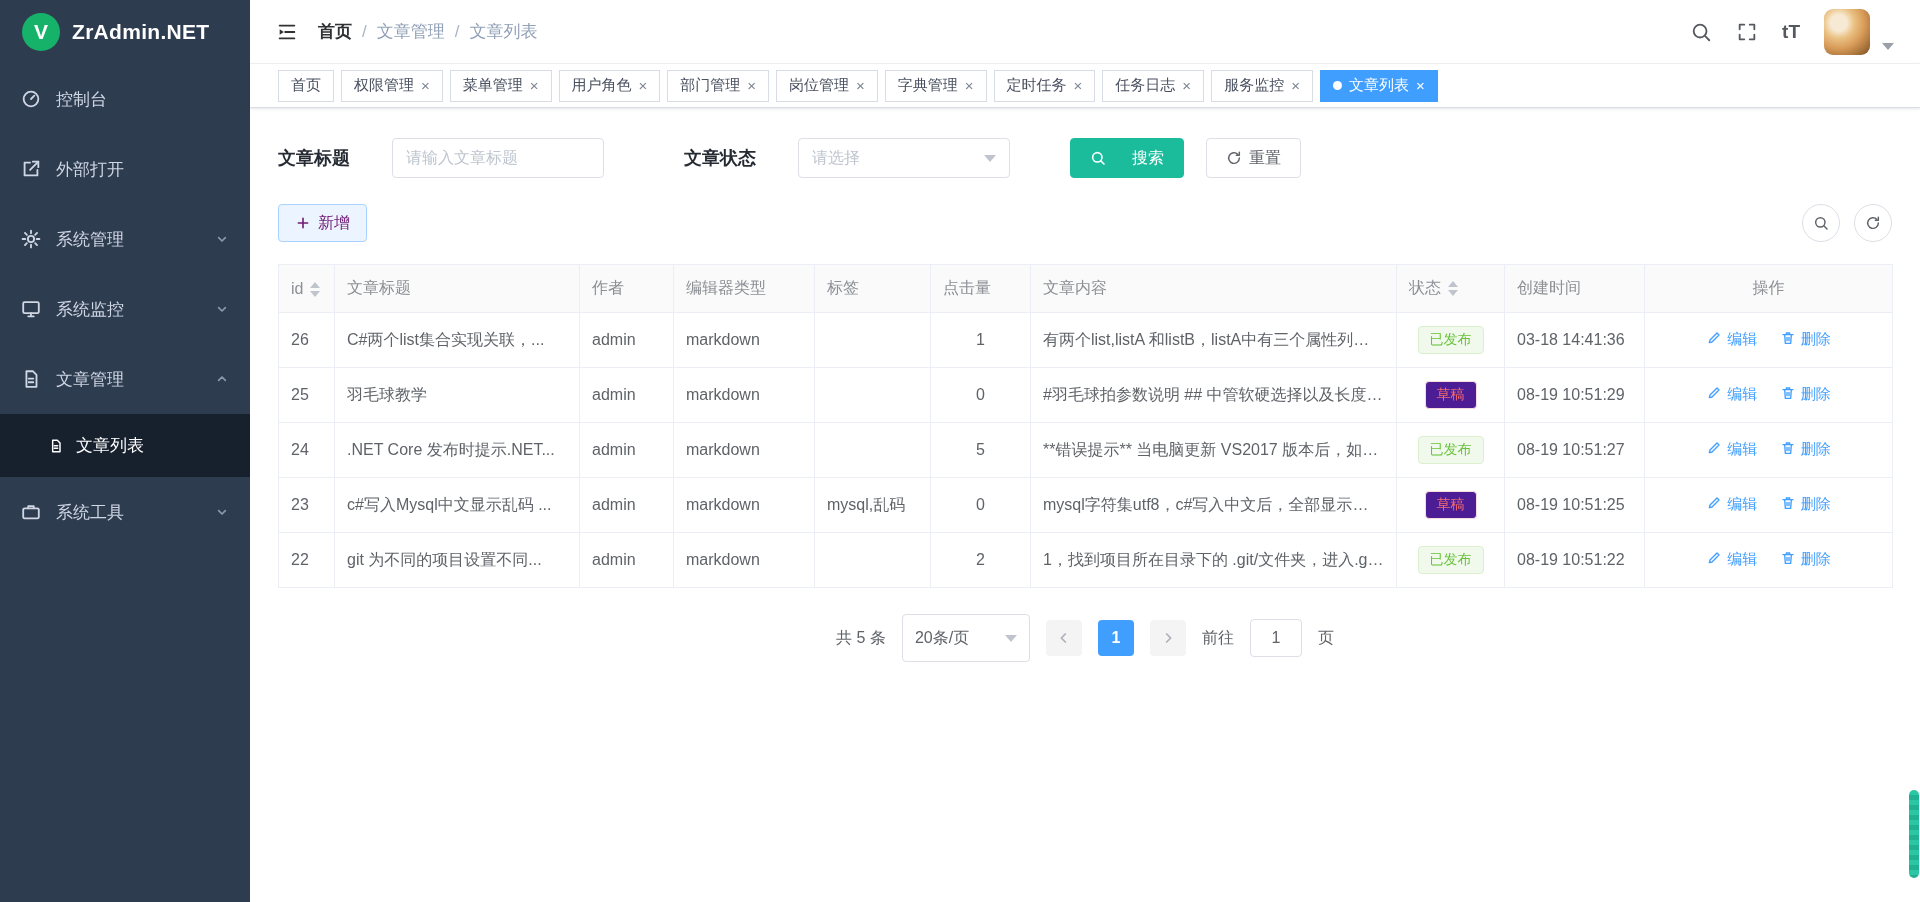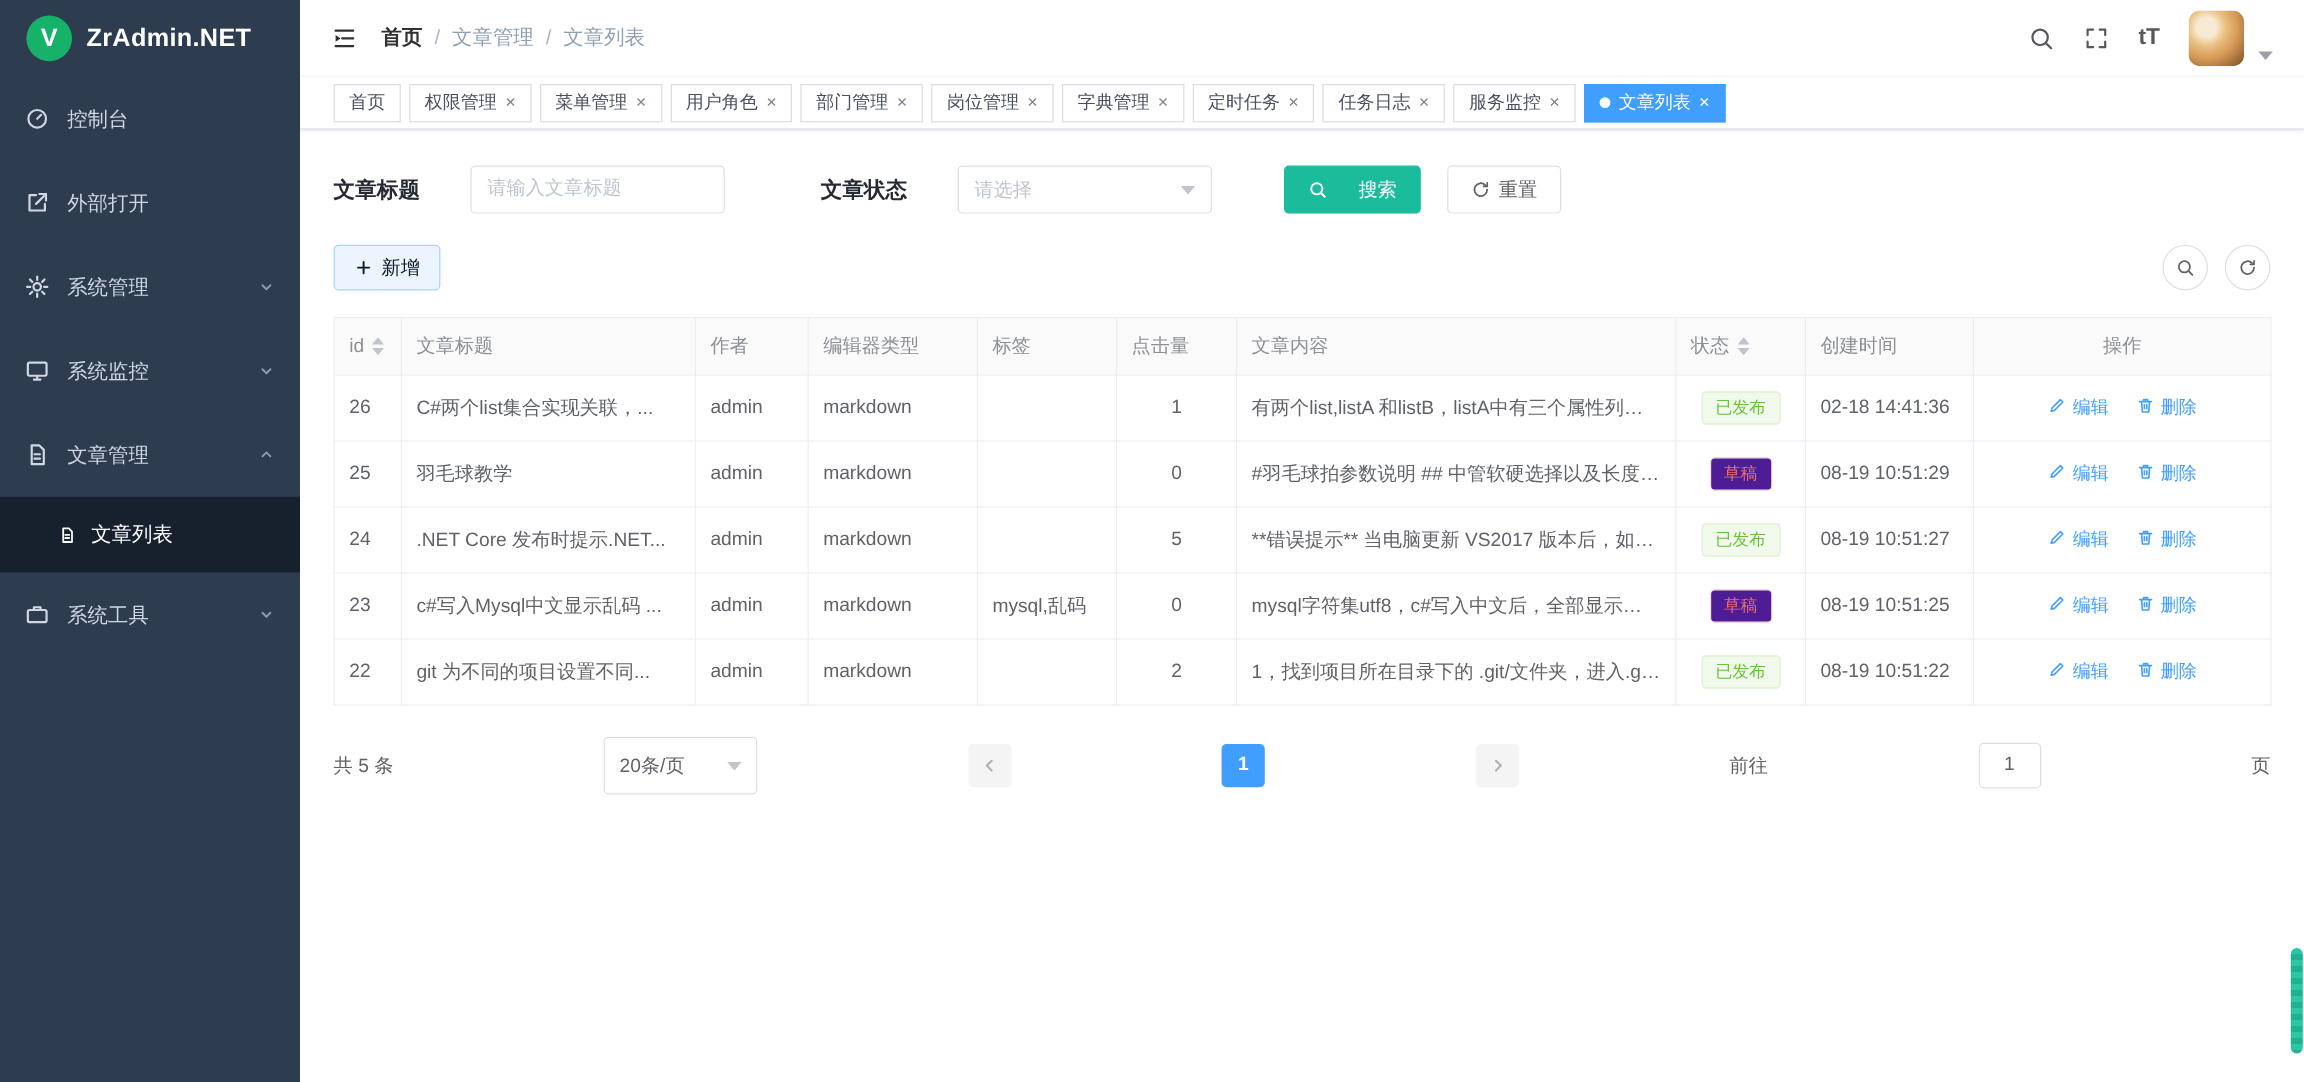--- a/index.html
+++ b/index.html
@@ -50,42 +50,42 @@
   .f-label { font-size: 18px; font-weight: 700; color: #262b33; }
   .f-input { width: 212px; height: 40px; border: 1px solid #dcdfe6; border-radius: 4px; padding: 0 13px; font-size: 16px; color: #606266; margin-left: 42px; outline: none; font-family: inherit; }
   .f-input::placeholder { color: #bfc6cf; }
   .f-select { width: 212px; height: 40px; border: 1px solid #dcdfe6; border-radius: 4px; padding: 0 13px; font-size: 16px; color: #bfc6cf; margin-left: 42px; display: flex; align-items: center; cursor: pointer; }
   .f-select .chev-dn { margin-left: auto; }
   .chev-dn { width: 0; height: 0; border-left: 6px solid transparent; border-right: 6px solid transparent; border-top: 7px solid #c0c4cc; }
   .gap-lg { margin-left: 80px; }
   .btn { height: 40px; border-radius: 4px; border: 1px solid transparent; display: inline-flex; align-items: center; gap: 7px; padding: 0 19px; font-size: 16px; cursor: pointer; font-family: inherit; }
   .btn-search { background: #1abc9c; border-color: #1abc9c; color: #fff; margin-left: 60px; gap: 26px; }
   .btn-reset { background: #fff; border-color: #dcdfe6; color: #5f6368; margin-left: 22px; }
-  .btn-add { background: #ecf5ff; border-color: #a8d2ff; color: #0f172a; height: 38px; padding: 0 16px; }
+  .btn-add { background: #ecf5ff; border-color: #a8d2ff; color: #701a75; height: 38px; padding: 0 16px; }
   .toolbar-row { display: flex; align-items: center; margin-bottom: 22px; }
   .round-btns { margin-left: auto; display: flex; gap: 14px; }
   .round-btn { width: 38px; height: 38px; border-radius: 50%; border: 1px solid #dcdfe6; background: #fff; color: #5f6368; display: flex; align-items: center; justify-content: center; cursor: pointer; }
 
   
   table { width: 100%; border-collapse: collapse; table-layout: fixed; font-size: 16px; }
   th, td { border: 1px solid #ebeef5; padding: 13px 12px; text-align: left; overflow: hidden; white-space: nowrap; text-overflow: ellipsis; }
   th { background: #fafafa; color: #8c9095; font-weight: 500; }
   td { color: #5f6368; }
   .th-sort { cursor: pointer; }
   .sort-carets { display: inline-flex; flex-direction: column; gap: 3px; margin-left: 7px; vertical-align: middle; }
   .car-up { width: 0; height: 0; border-left: 5px solid transparent; border-right: 5px solid transparent; border-bottom: 6px solid #c0c4cc; }
   .car-dn { width: 0; height: 0; border-left: 5px solid transparent; border-right: 5px solid transparent; border-top: 6px solid #c0c4cc; }
   .t-center { text-align: center; }
   .badge { display: inline-block; padding: 4px 11px; border-radius: 4px; font-size: 14px; border: 1px solid; }
   .badge-success { color: #67c23a; background: #f0f9eb; border-color: #dcf0cf; }
   .badge-danger { color: #f56c6c; background: #4c1d95; border-color: #fbdcdc; }
   .op-link { color: #409eff; display: inline-flex; align-items: flex-start; gap: 5px; cursor: pointer; font-size: 15px; margin: 0 9px; }
 
   
-  .pager { display: flex; align-items: center; justify-content: space-between; gap: 16px; margin-top: 26px; font-size: 16px; color: #5f6368; }
+  .pager { display: flex; align-items: center; justify-content: center; gap: 16px; margin-top: 26px; font-size: 16px; color: #5f6368; }
   .size-select { height: 48px; min-width: 128px; border: 1px solid #dcdfe6; border-radius: 4px; display: flex; align-items: center; gap: 12px; padding: 0 12px; cursor: pointer; color: #5f6368; }
   .pg-btn { width: 36px; height: 36px; border-radius: 4px; background: #f4f4f5; color: #adb0b8; display: flex; align-items: center; justify-content: center; cursor: pointer; }
   .pg-num { width: 36px; height: 36px; border-radius: 4px; background: #409eff; color: #fff; font-weight: 600; display: flex; align-items: center; justify-content: center; cursor: pointer; }
   .goto-input { width: 52px; height: 38px; border: 1px solid #dcdfe6; border-radius: 4px; text-align: center; font-size: 16px; color: #5f6368; outline: none; font-family: inherit; }
 
   
   .scroll-thumb { position: absolute; right: 1px; top: 790px; width: 10px; height: 88px; border-radius: 5px;
                   background: repeating-linear-gradient(180deg, #2bc7a4 0 5px, #1fb191 5px 10px); cursor: grab; }
 </style>
 </head>
@@ -341,21 +341,21 @@
         <tbody>
           <tr>
             <td>26</td>
             <td>C#两个list集合实现关联，...</td>
             <td>admin</td>
             <td>markdown</td>
             <td></td>
             <td class="t-center">1</td>
             <td>有两个list,listA 和listB，listA中有三个属性列为St...</td>
             <td class="t-center"><span class="badge badge-success">已发布</span></td>
-            <td>02-18 14:41:36</td>
+            <td>03-18 14:41:36</td>
             <td class="t-center">
               <span class="op-link">
                   <svg class="ic-sm ic" viewBox="0 0 24 24" fill="none" stroke="currentColor" stroke-width="2" stroke-linecap="round" stroke-linejoin="round">
                     <path d="M5 19l1-4L16.5 4.5l3 3L9 18z"></path>
                   </svg>
                   <span>编辑</span>
                 </span>
               <span class="op-link">
                   <svg class="ic-sm ic" viewBox="0 0 24 24" fill="none" stroke="currentColor" stroke-width="2" stroke-linecap="round" stroke-linejoin="round">
                     <path d="M4.5 7h15M9.5 7V4.5h5V7M7 7l1 13h8l1-13"></path>

